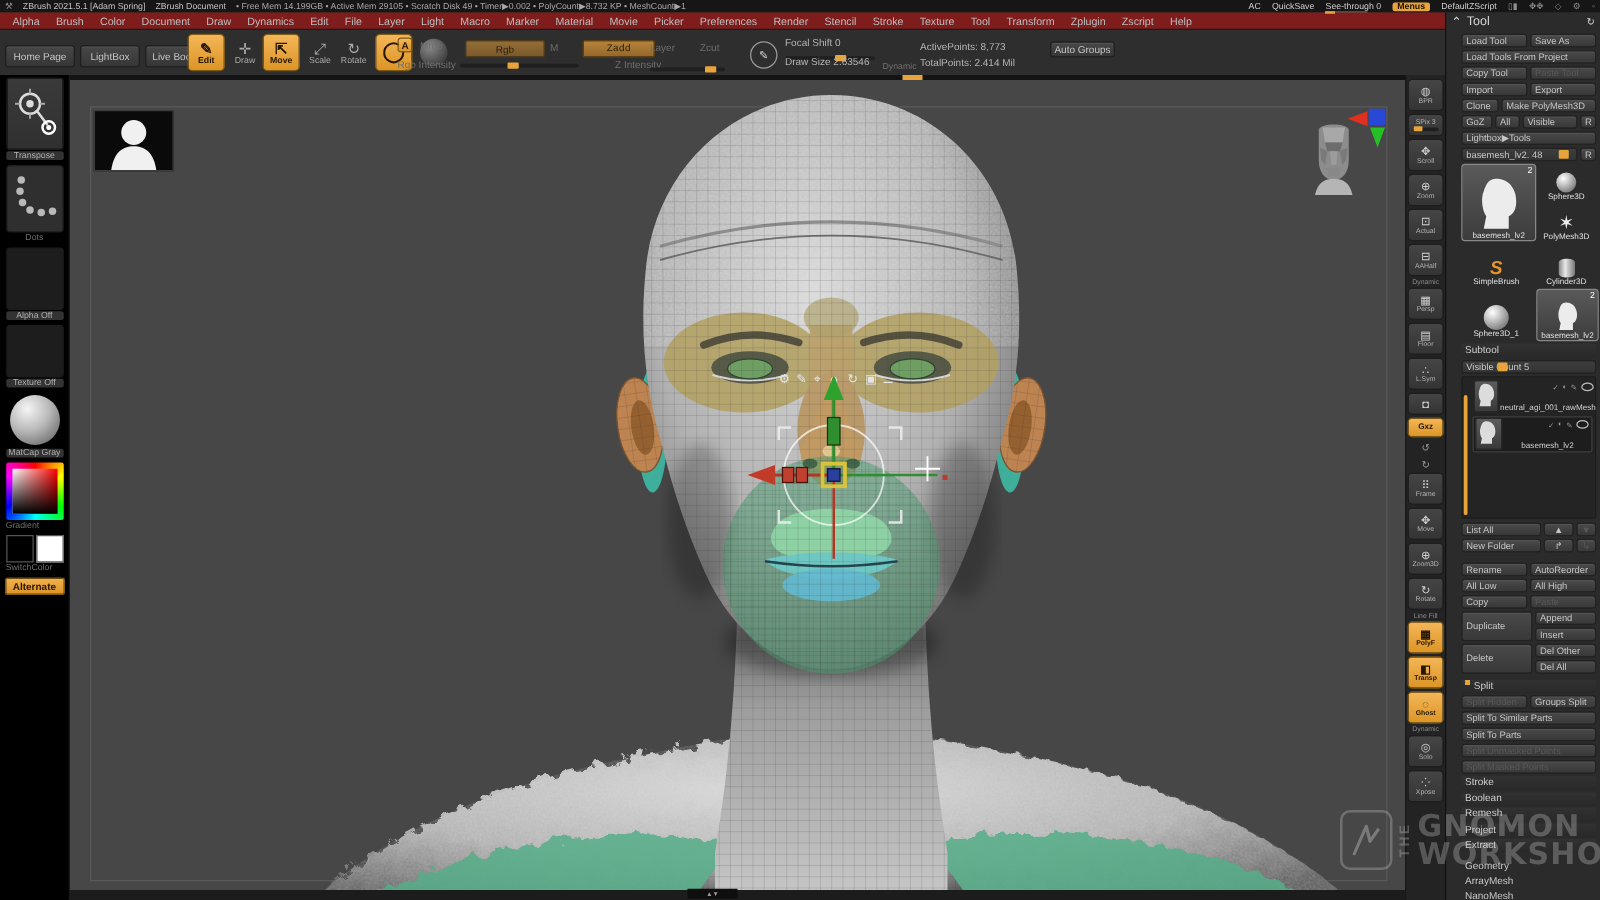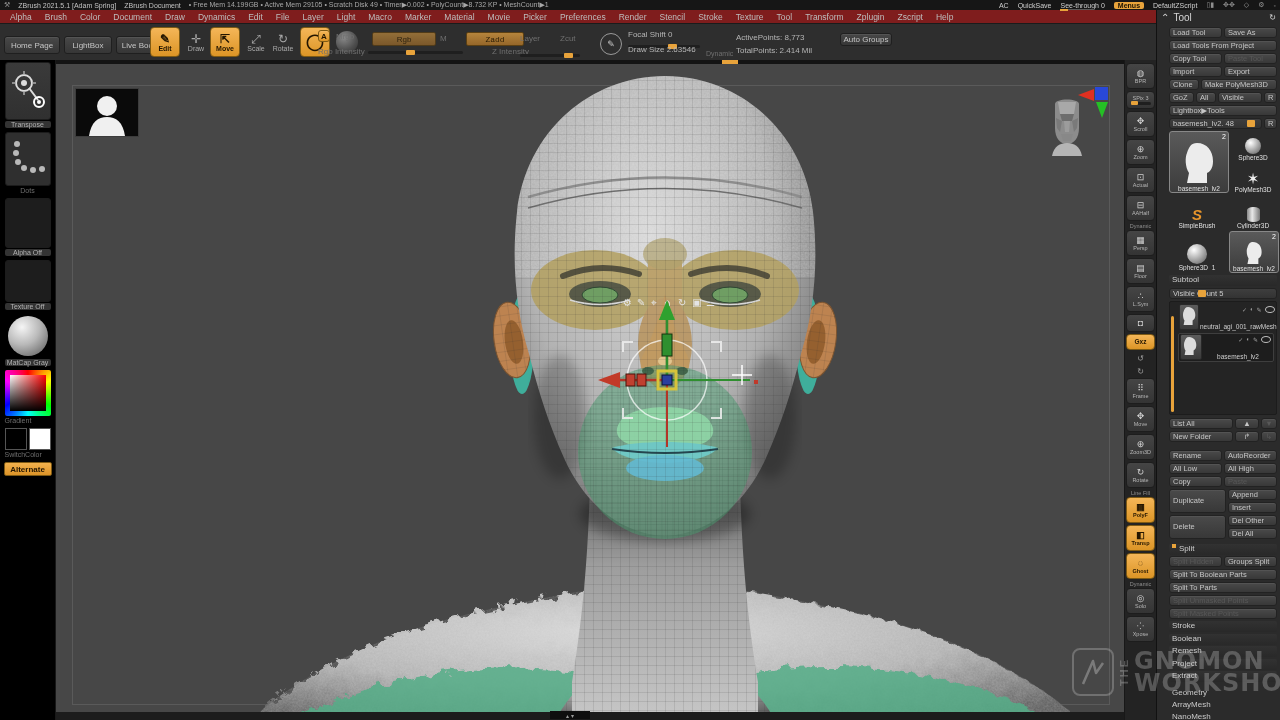--- a/index.html
+++ b/index.html
@@ -804,21 +804,21 @@
       <div class="rrow">
         <div class="btn grow dis">
             <span>Split Hidden</span>
           </div>
         <div class="btn grow">
             <span>Groups Split</span>
           </div>
       </div>
       <div class="rrow">
           <div class="btn grow">
-            <span>Split To Boolean Parts</span>
+            <span>Split To Similar Parts</span>
           </div>
         </div>
       <div class="rrow">
           <div class="btn grow">
             <span>Split To Parts</span>
           </div>
         </div>
       <div class="rrow">
           <div class="btn grow dis">
             <span>Split Unmasked Points</span>

